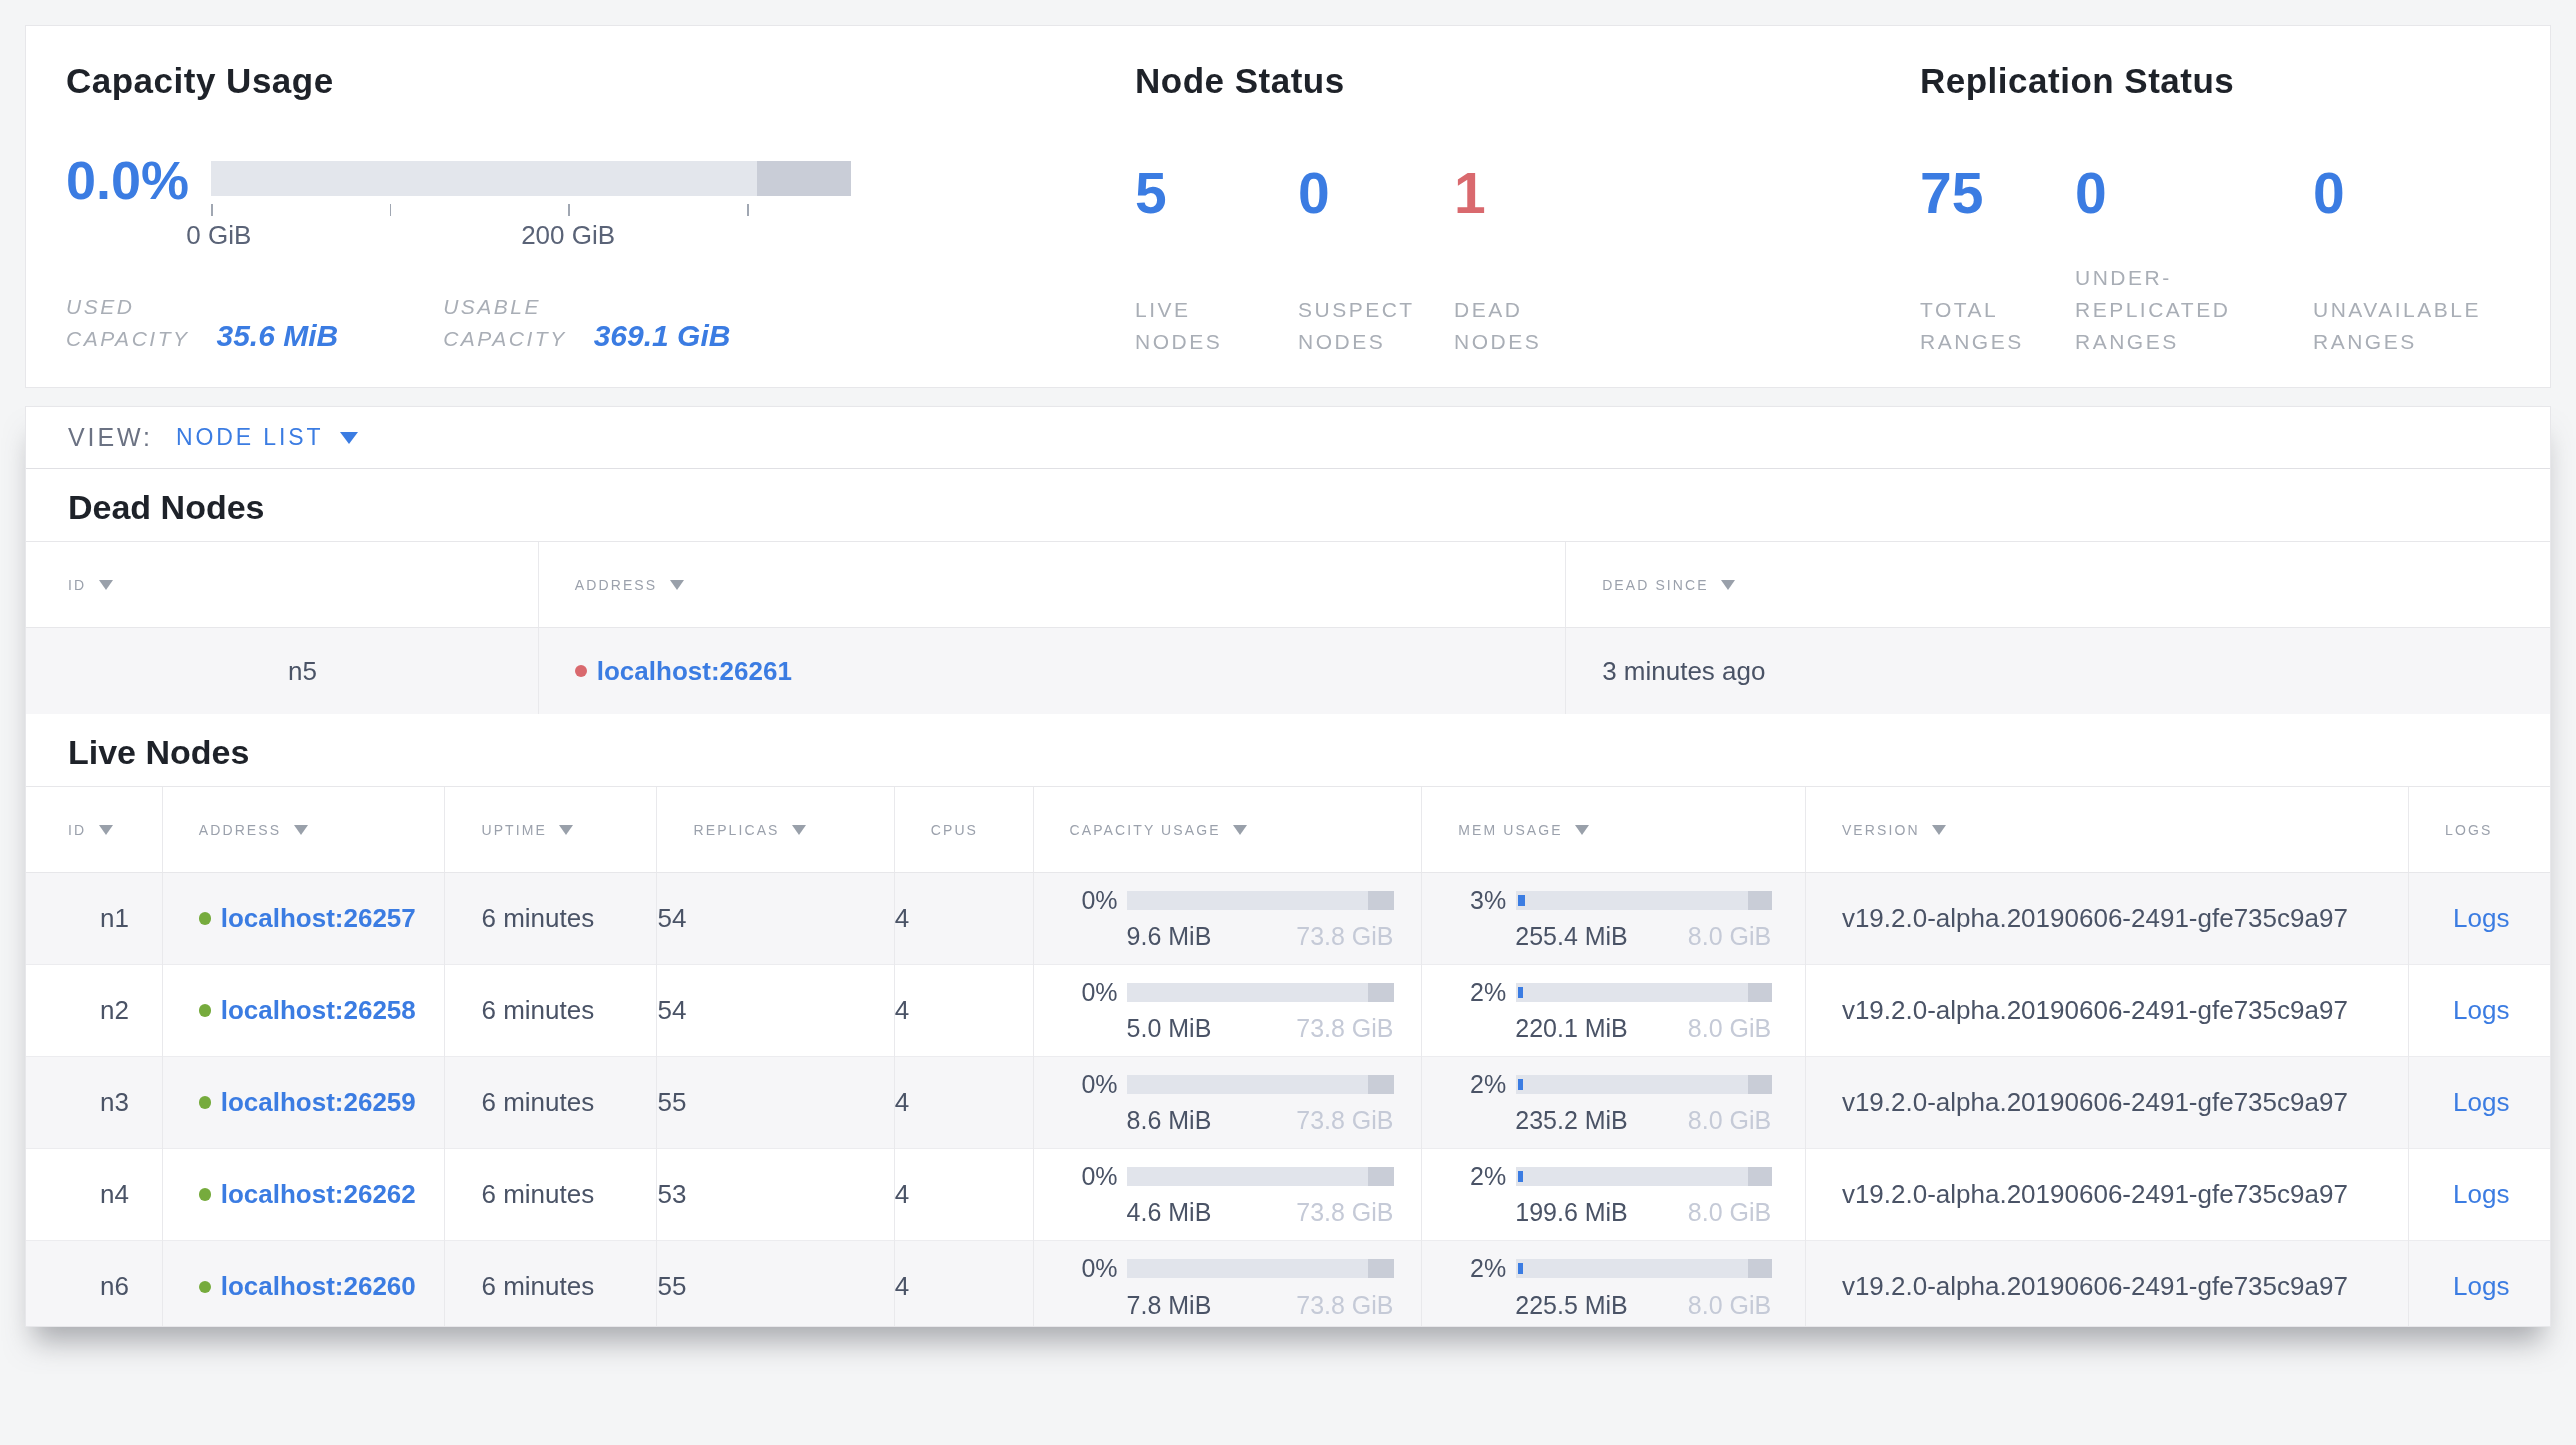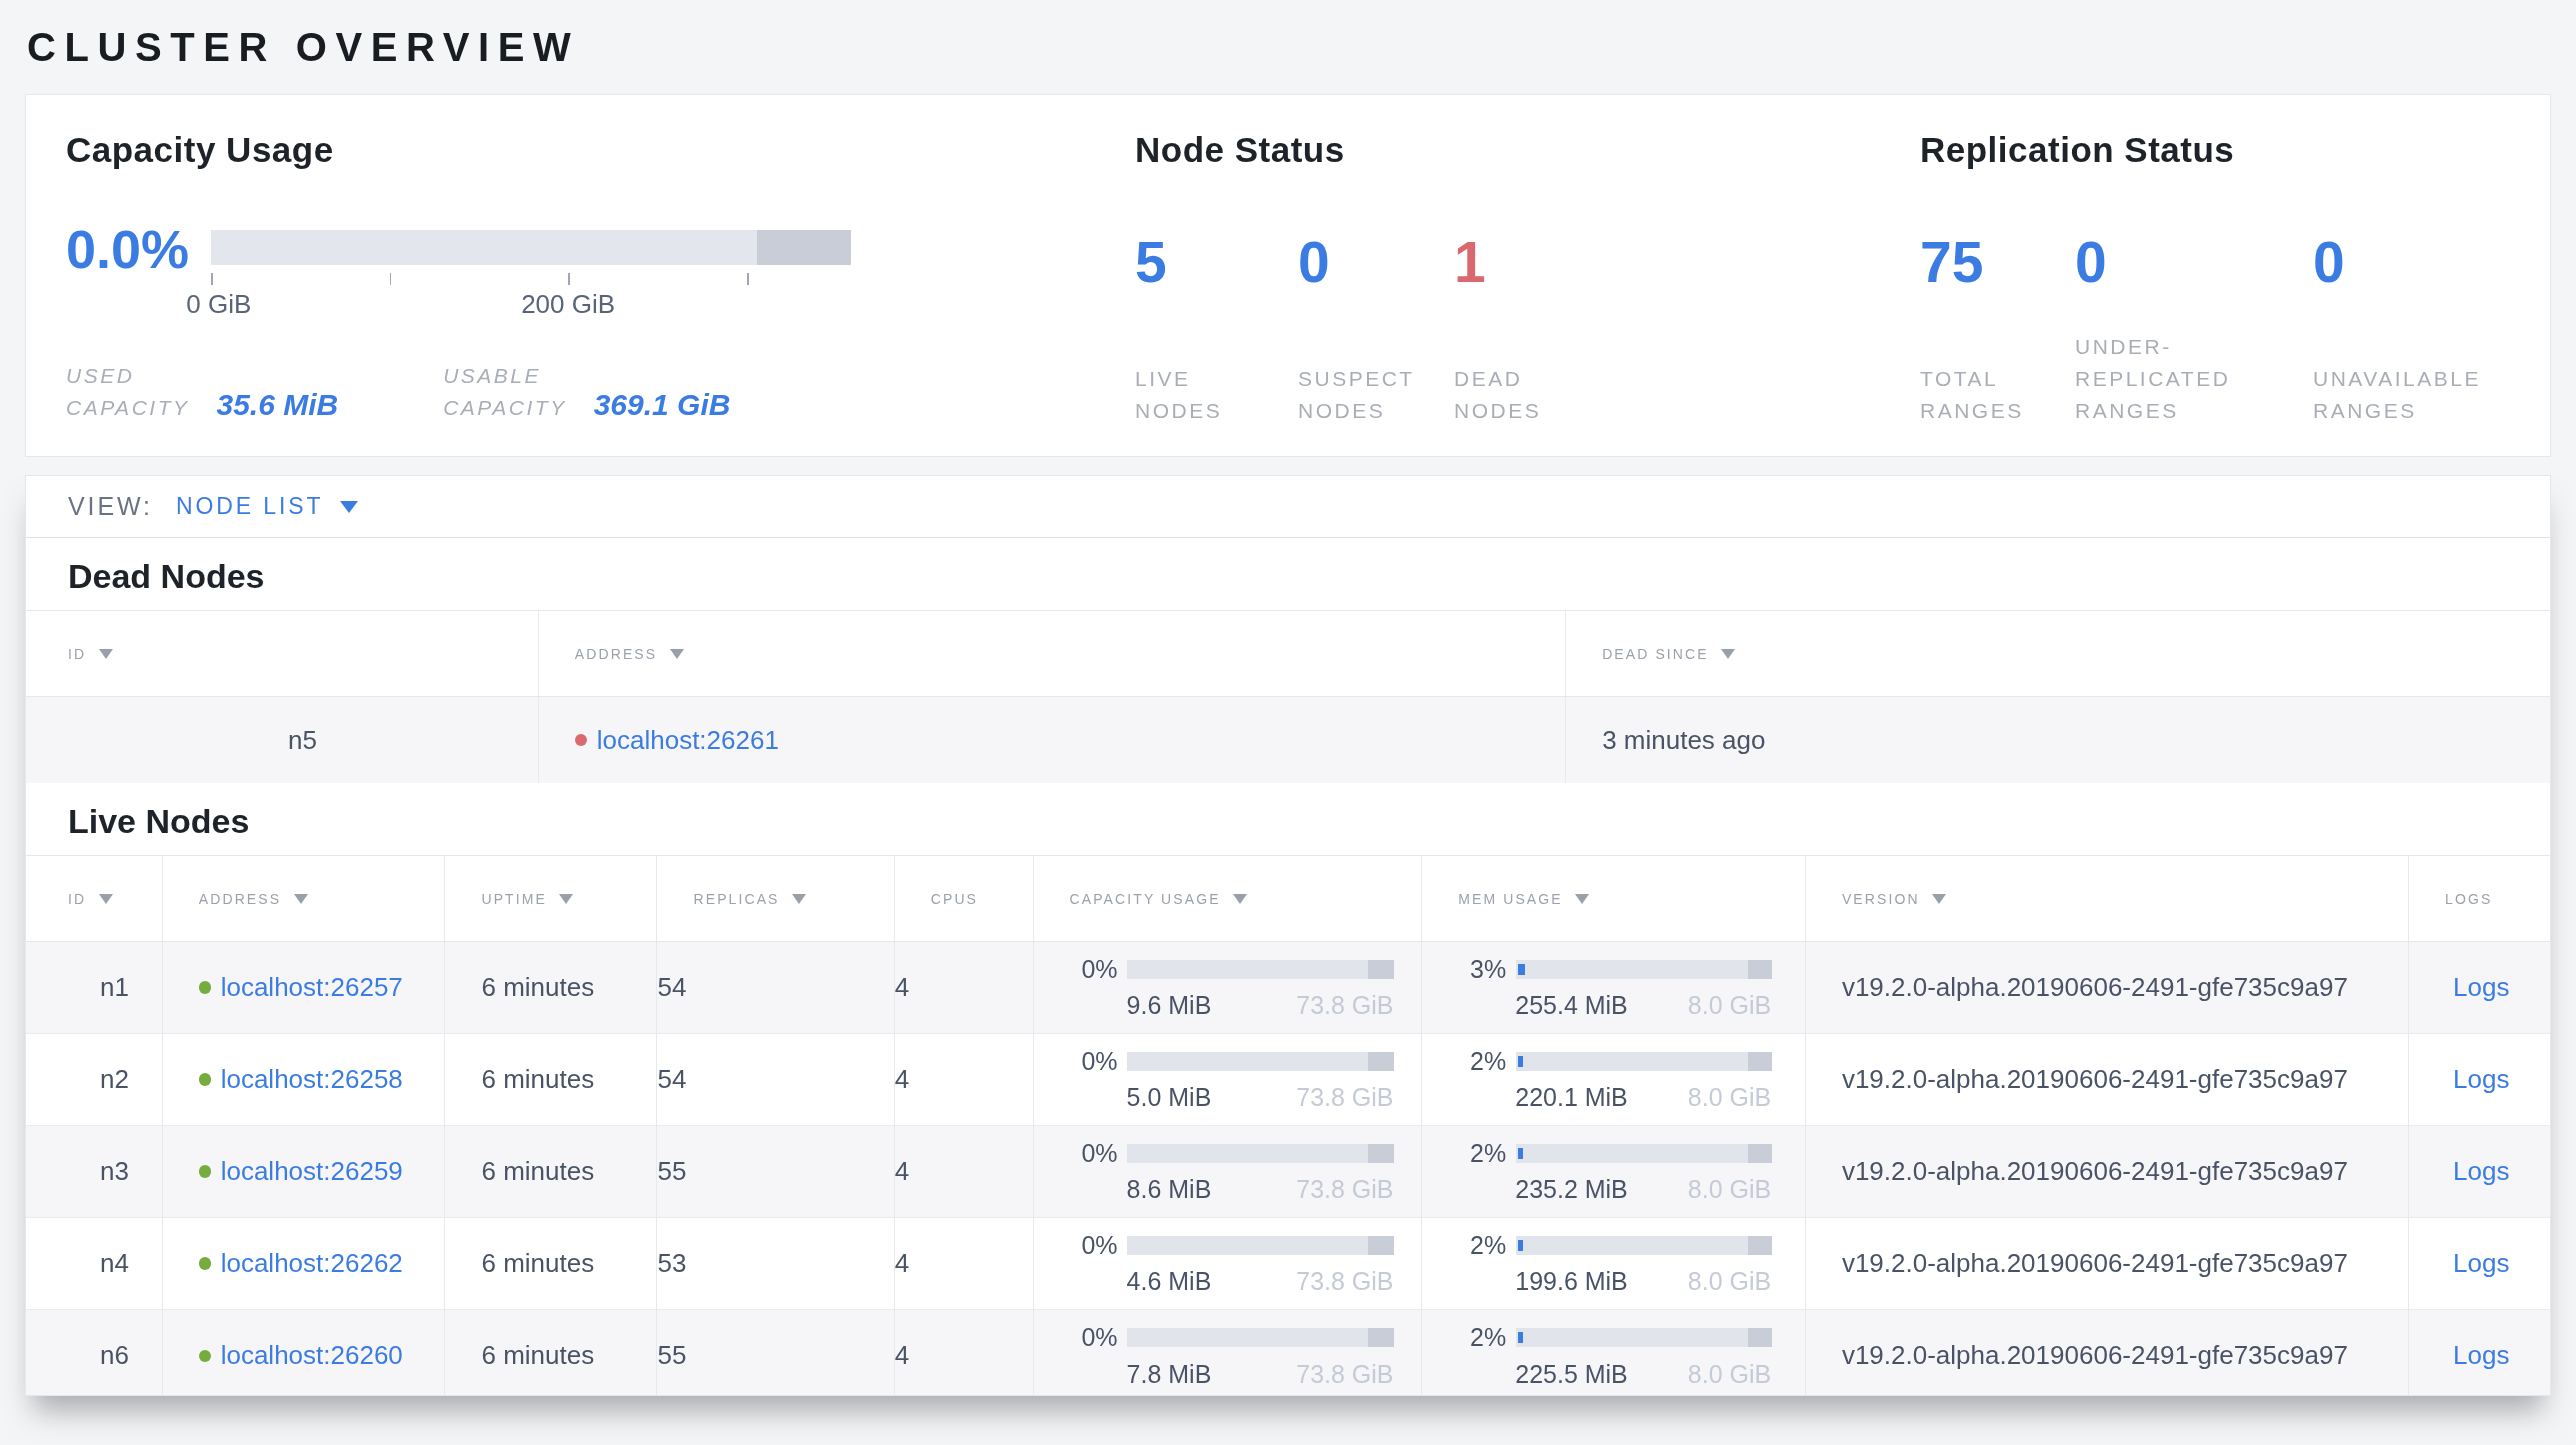--- a/index.html
+++ b/index.html
@@ -80,21 +80,21 @@
   .live-tbl td{height:92px;}
   .tbl tbody tr:nth-child(odd){background:#f6f6f8;}
   .tbl tbody tr:not(:first-child) td{border-top:1px solid #ececef;}
   .c-first{padding-left:42px !important;text-align:center;}
   .ta-r{text-align:left;padding-right:34px;padding-left:0 !important;}
   td.logs-td{padding-left:44px;}
 
   .th-inner{display:flex;align-items:center;gap:12.4px;}
   .sort-arrow{width:0;height:0;border-left:7.6px solid transparent;border-right:7.6px solid transparent;border-top:10.5px solid #99a0aa;}
 
-  .addr{display:flex;align-items:center;gap:9.5px;}
+  .addr{display:flex;align-items:center;gap:9.5px;font-weight:bold;}
   .dot{width:12.4px;height:12.4px;border-radius:50%;flex:none;}
   .dot.green{background:var(--green);}
   .dot.red{background:var(--red);}
   a{color:var(--blue);text-decoration:none;}
 
   .usage-td{padding-left:34px !important;}
   .u-top{display:flex;align-items:center;}
   .u-pct{width:50px;text-align:right;margin-right:9.5px;font-size:25px;color:#4a5366;flex:none;}
   .u-track{position:relative;height:19px;background:#e1e4eb;flex:none;}
   .u-track.cap{width:267px;}
@@ -107,21 +107,20 @@
   .u-vals.cap{width:267px;}
   .u-vals.mem{width:256px;}
   .u-used{font-size:25px;color:#4a5366;}
   .u-total{font-size:25px;color:#c5cad7;}
 </style>
 </head>
 <body style="--blue: #3b7ce2; --red: #d9696e; --green: #76ab3d;">
 
 <div class="page">
 
-  <h1 class="page-title">CLUSTER OVERVIEW</h1>
 
   <section class="summary-card">
     <div class="sec sec-cap">
       <h2 class="sec-heading">Capacity Usage</h2>
       <div class="cap-body">
         <div class="big-pct">0.0%</div>
         <div class="gauge">
           <div class="gauge-track">
             <div class="gauge-tail"></div>
           </div>

